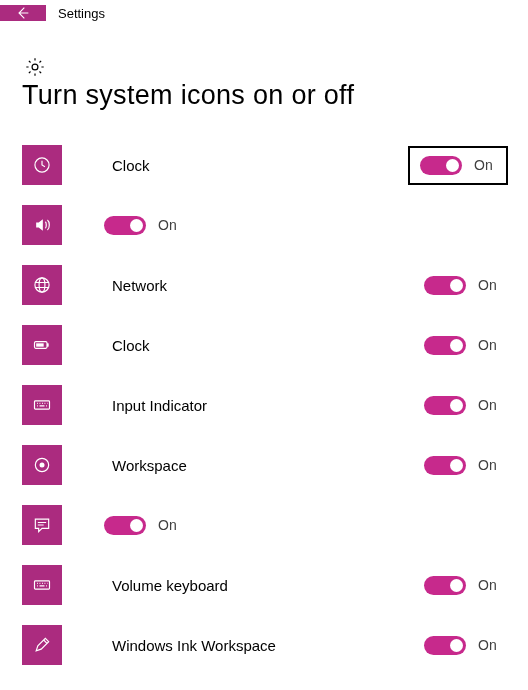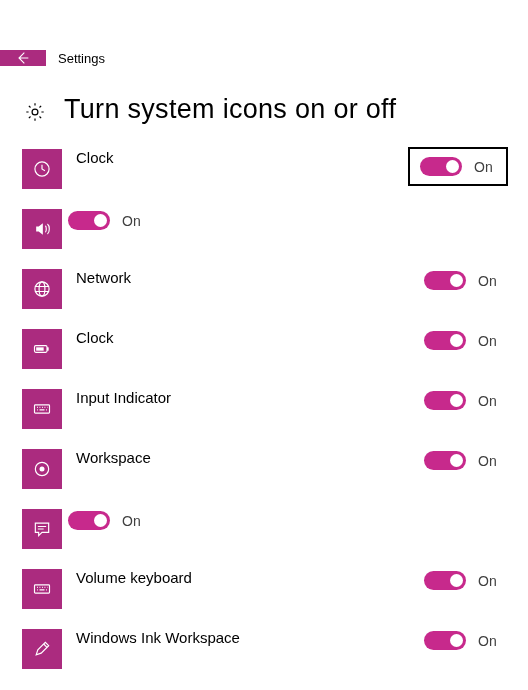--- a/index.html
+++ b/index.html
@@ -7,22 +7,21 @@
     width: 528px;
     height: 690px;
     background: #ffffff;
     font-family: "Segoe UI", Arial, sans-serif;
     color: #000;
     overflow: hidden;
   }
   .header {
     height: 26px;
     display: flex;
-    align-items: flex-end;
-    margin-top: 40px;
+    align-items: center;
   }
   .back-btn {
     width: 46px;
     background: #ab2b7f;
     display: flex;
     align-items: center;
     justify-content: center;
     cursor: pointer;
   }
   .back-arrow {
@@ -35,44 +34,46 @@
   .window-title {
     padding-left: 12px;
     font-size: 13px;
     font-weight: 400;
     display: flex;
     align-items: center;
     color: #000;
   }
   .page-title-row {
     display: flex;
-    align-items: flex-end;
+    align-items: flex-start;
     margin: 28px 0 24px 22px;
+    flex-direction: column;
   }
   .gear-icon-wrap {
     width: 26px;
     height: 26px;
     display: flex;
     align-items: center;
     justify-content: center;
     margin-right: 16px;
   }
   .page-title {
     font-size: 27px;
     font-weight: 300;
     color: #000;
     letter-spacing: 0.3px;
   }
   .list {
     padding: 0 22px;
   }
   .row {
     display: flex;
-    align-items: flex-start;
+    align-items: center;
     height: 60px;
+    gap: 36px;
   }
   .item-icon {
     width: 40px;
     height: 40px;
     background: #ab2b7f;
     display: flex;
     align-items: center;
     justify-content: center;
     flex: 0 0 40px;
   }

